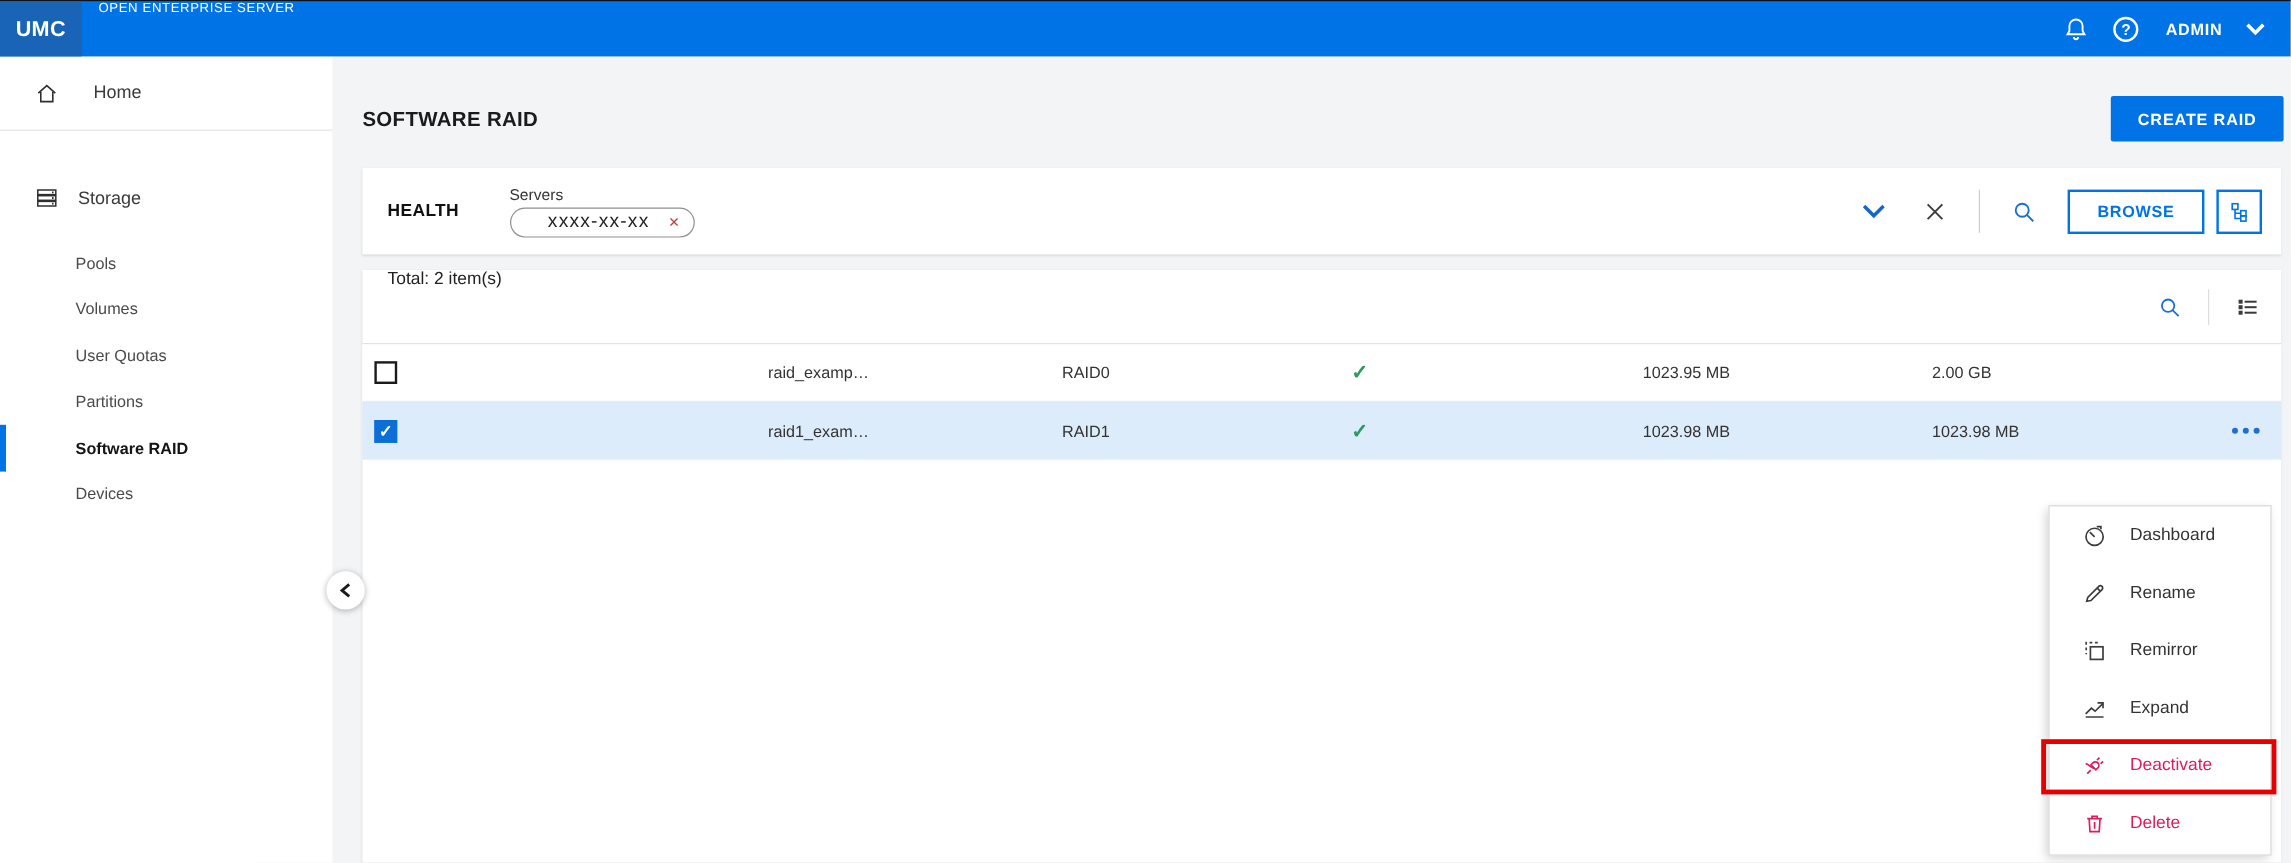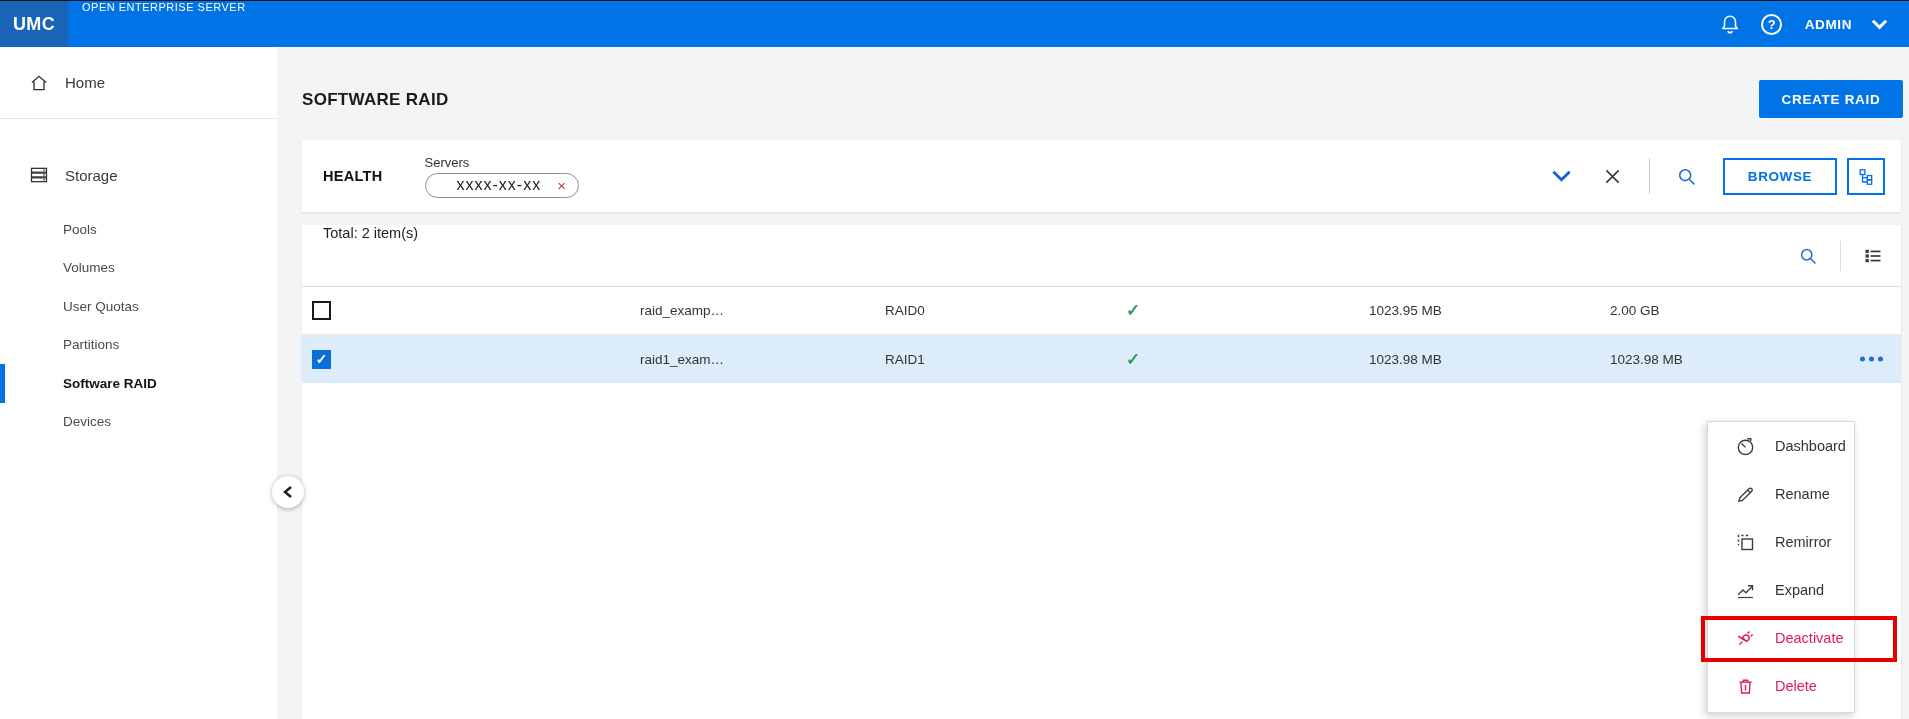--- a/index.html
+++ b/index.html
@@ -19,21 +19,21 @@
   .product{color:#fff; font-size:11px; font-weight:normal; letter-spacing:.5px; margin-left:14px;}
   .topbar-right{margin-left:auto; display:flex; align-items:center; padding-right:21px;}
   .top-icon-btn{width:42px; height:46px; display:flex; align-items:center; justify-content:center; cursor:pointer;}
   .help-circle{width:21px; height:21px; border:2px solid #fff; border-radius:50%; color:#fff; font-size:13px;
                font-weight:bold; display:flex; align-items:center; justify-content:center;}
   .admin{display:flex; align-items:center; gap:19px; margin-left:12px; cursor:pointer;}
   .admin-label{color:#fff; font-size:13.5px; font-weight:bold; letter-spacing:.6px;}
 
   
   .sidebar{position:absolute; left:0; top:47px; width:277px; bottom:0; background:#fff; z-index:2;}
-  .side-home{height:72px; display:flex; align-items:center; gap:16px; padding-left:29px;
+  .side-home{height:62px; display:flex; align-items:center; gap:29px; padding-left:29px;
              font-size:15px; color:#3a3a3a; border-bottom:1px solid #e4e4e4; cursor:pointer;}
   .side-storage{margin-top:36px; height:40px; display:flex; align-items:center; gap:16px; padding-left:29px;
                 font-size:15px; color:#3a3a3a; cursor:pointer;}
   .side-sub{margin-top:15px;}
   .side-sub-item{height:38.5px; display:flex; align-items:center; padding-left:63px; font-size:13.5px;
                  color:#4a4a4a; cursor:pointer; position:relative;}
   .side-sub-item.active{font-weight:bold; color:#141414;}
   .side-sub-item.active::before{content:""; position:absolute; left:0; top:0; bottom:0; width:5px; background:var(--blue);}
   .collapse-btn{position:absolute; left:272px; top:476px; width:32px; height:32px; border-radius:50%; background:#fff;
                 box-shadow:0 1px 5px rgba(0,0,0,.3); display:flex; align-items:center; justify-content:center;
@@ -79,21 +79,21 @@
   .cb-cell{padding-left:10px;}
   .checkbox{width:19px; height:19px; border:2px solid #1a1a1a; background:#fff; cursor:pointer;}
   .checkbox.checked{border-color:#0b6fd7; background:#0b6fd7; color:#fff; font-size:14px; font-weight:bold;
                     display:flex; align-items:center; justify-content:center; line-height:1;}
   .health-dot{width:13px; height:13px; border-radius:50%; background:var(--green-dot);}
   .active-check{color:var(--green-check); font-size:17px; font-weight:bold;}
   .row-actions{position:absolute; right:16px; top:50%; transform:translateY(-50%); display:flex; gap:4px; cursor:pointer; padding:6px 2px;}
   .row-actions i{width:5px; height:5px; border-radius:50%; background:#1d6fd2; display:block;}
 
   
-  .context-menu{position:absolute; left:1707px; top:421px; width:148px; height:292px; background:#fff;
+  .context-menu{position:absolute; left:1707px; top:421px; width:186px; height:292px; background:#fff;
                 border:1px solid #d8d8d8; box-shadow:-2px 3px 8px rgba(0,0,0,.18); z-index:20;text-align:right;}
   .menu-item{height:48px; display:flex; align-items:center; gap:19px; padding-left:27px; font-size:14.5px;
              color:#333; cursor:pointer;}
   .menu-item.danger{color:var(--pink);}
   .menu-item svg{flex:0 0 auto;}
 
   .annotation-box{position:absolute; left:1701px; top:616px; width:196px; height:46px;
                   border:4px solid var(--anno-red); z-index:30; pointer-events:none;}
 
   svg{display:block;}

